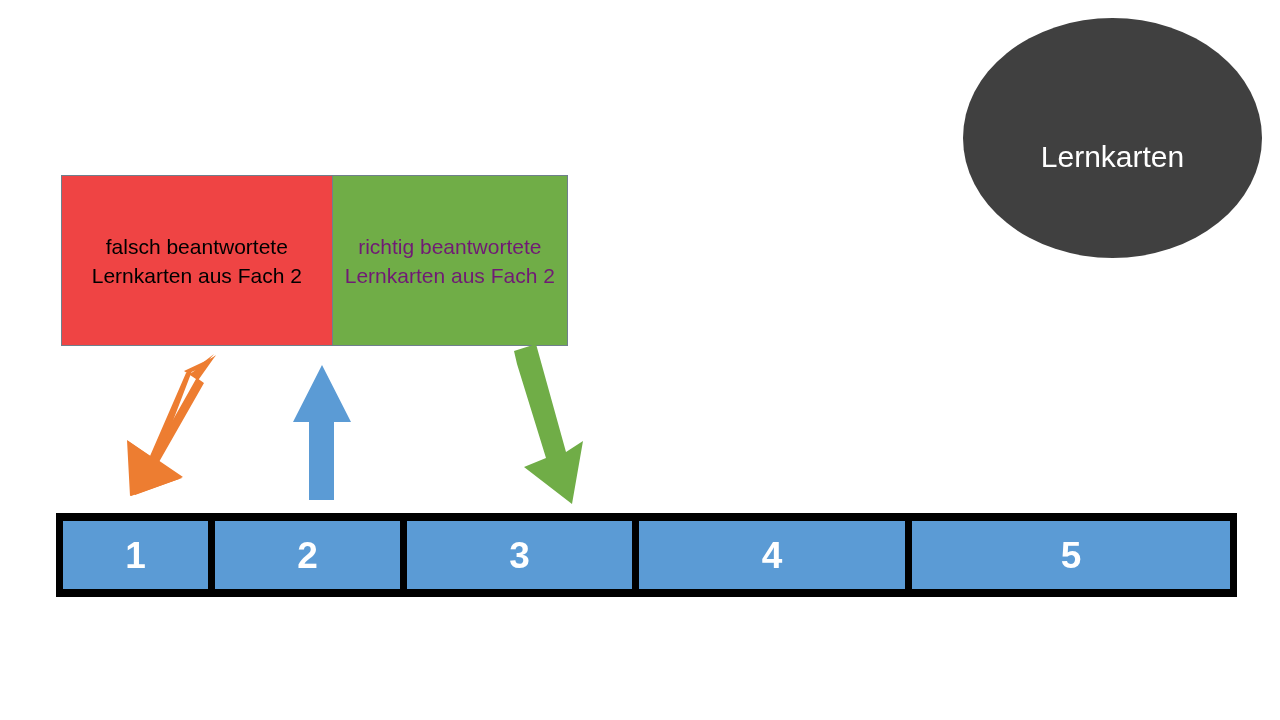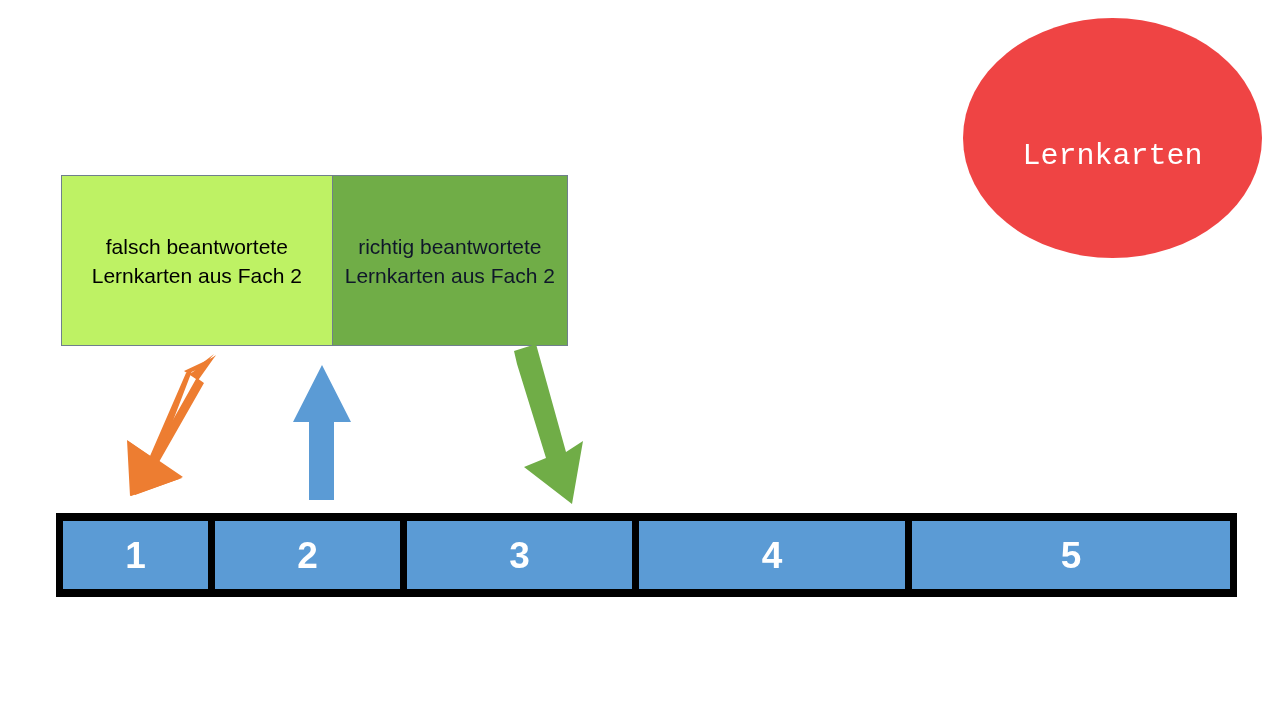--- a/index.html
+++ b/index.html
@@ -16,29 +16,28 @@
     font-family: "Liberation Sans", sans-serif;
   }
 
   
   .topic-ellipse {
     position: absolute;
     left: 963px;
     top: 18px;
     width: 299px;
     height: 240px;
-    background: #ef4444;
+    background: #404040;
     border-radius: 50%;
     display: flex;
     flex-direction: row;
     align-items: center;
     justify-content: center;
     box-sizing: border-box;
     padding-top: 36px;
-    font-family: Liberation Mono, monospace;
   }
   .topic-line {
     color: #ffffff;
     font-size: 30px;
     line-height: 43px;
     white-space: nowrap;
     text-align: center;
   }
 
   
@@ -56,27 +55,27 @@
     align-items: center;
     justify-content: center;
     text-align: center;
     font-size: 21px;
     line-height: 29px;
     border: 1px solid #6f7f8c;
     padding: 0 6px;
   }
   .answer-box.wrong {
     width: 292px;
-    background: #bef264;
+    background: #ef4444;
     color: #000000;
   }
   .answer-box.right {
     width: 254px;
     background: #70AD47;
-    color: #0f172a;
+    color: #701a75;
     margin-left: -1px;
   }
 
   
   .arrow-layer {
     position: absolute;
     left: 0;
     top: 0;
     width: 1280px;
     height: 720px;

